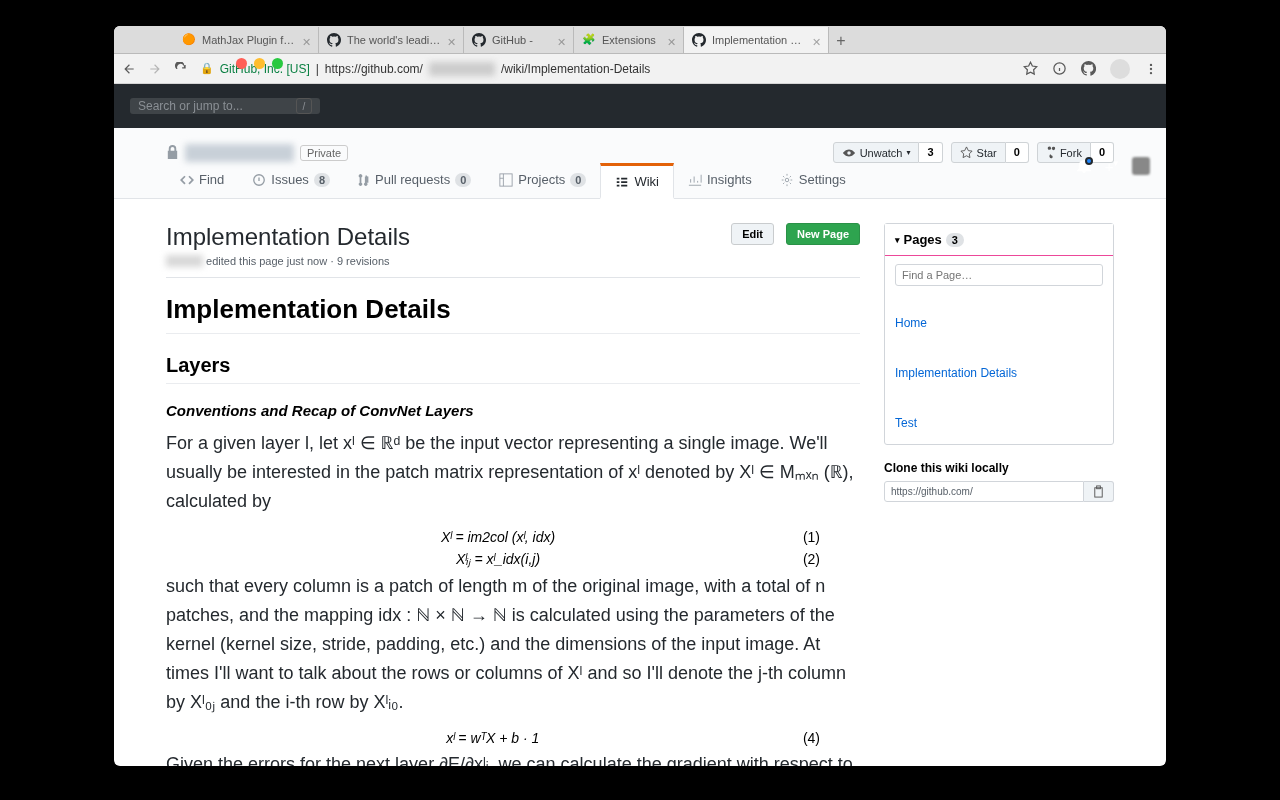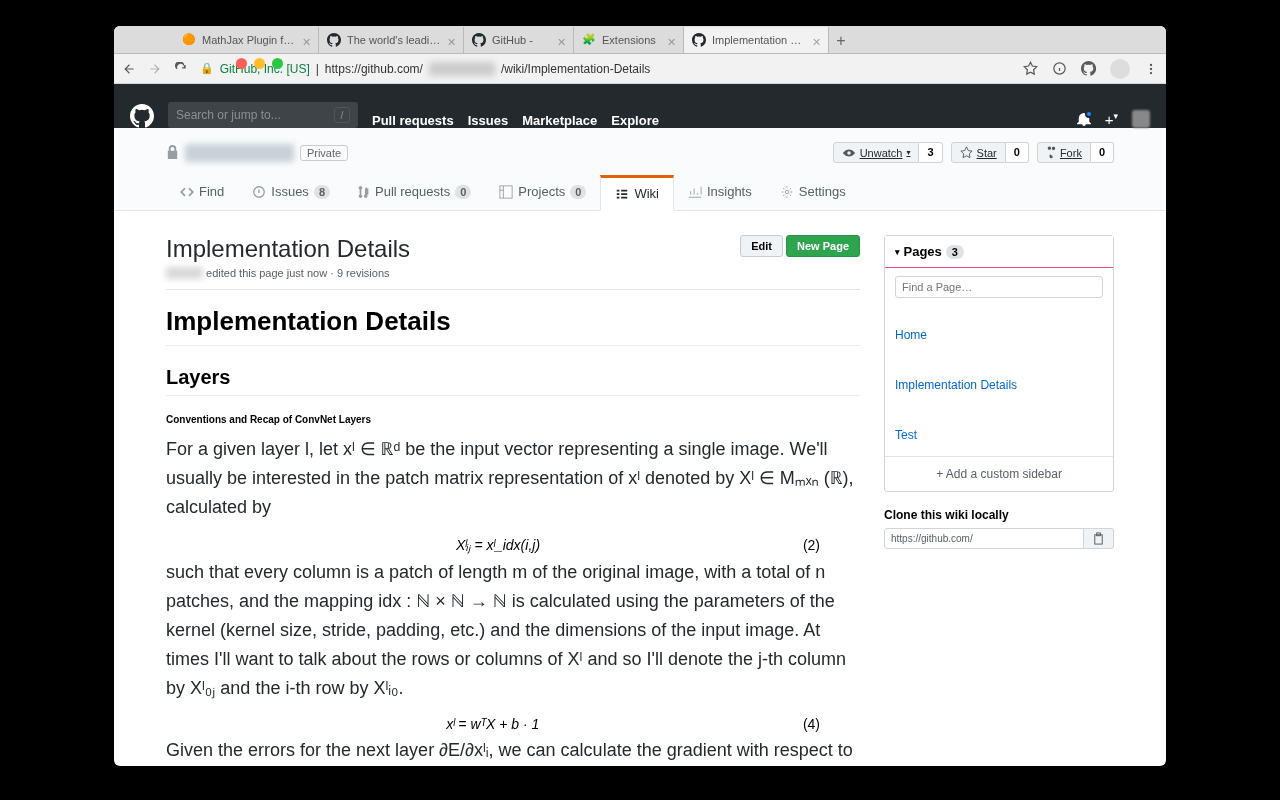--- a/index.html
+++ b/index.html
@@ -23,67 +23,67 @@
 .navbtns { display: flex; gap: 12px; align-items: center; }
 .navbtn { color: #5a5a5a; display: flex; }
 .url { flex: 1; font-size: 12px; color: #333; display: flex; align-items: center; gap: 6px; }
 .url .lock { color: #0b8043; font-size: 11px; }
 .url .domain { color: #0b8043; }
 .addr-right { display: flex; gap: 14px; align-items: center; color: #5a5a5a; }
 .addr-right .ico { display: flex; }
 .avatar-sm { width: 20px; height: 20px; border-radius: 50%; background: #ddd; }
 
 
-.gh-header { height: 44px; background: #24292e; display: flex; align-items: flex-end; padding: 0 16px; gap: 14px; color: #fff; font-size: 13px; }
+.gh-header { height: 44px; background: #24292e; display: flex; align-items: flex-start; padding: 0 16px; gap: 14px; color: #fff; font-size: 13px; flex-direction: column; }
 .gh-logo { width: 24px; height: 24px; fill: #fff; }
 .gh-search { background: #3f4448; border-radius: 3px; height: 26px; width: 190px; display: flex; align-items: center; padding: 0 8px; font-size: 12px; color: #8a8f94; justify-content: space-between; }
 .gh-search .slash { border: 1px solid #555; border-radius: 3px; width: 16px; height: 16px; display: flex; align-items: center; justify-content: center; font-size: 10px; }
 .gh-nav { display: flex; gap: 14px; font-weight: 600; font-size: 13px; }
 .gh-nav span { color: #fff; }
 .gh-right { margin-left: auto; display: flex; gap: 14px; align-items: center; }
 .gh-right .ico { position: relative; display: flex; }
 .gh-right .bell-dot { position: absolute; top: -2px; right: -2px; width: 8px; height: 8px; background: #2188ff; border: 2px solid #24292e; border-radius: 50%; }
 .gh-avatar { width: 18px; height: 18px; background: #888; border-radius: 3px; filter: blur(1px); }
 
 
 .repohead { padding: 14px 0 0; border-bottom: 1px solid #e1e4e8; background: #fafbfc; }
 .container { max-width: 980px; margin: 0 auto; padding: 0 16px; }
-.repo-title-row { display: flex; align-items: center; justify-content: space-between; margin-bottom: 12px; }
+.repo-title-row { display: flex; align-items: center; justify-content: space-between; }
 .repo-title { display: flex; align-items: center; gap: 6px; font-size: 16px; color: #586069; }
 .repo-title .blur-name { filter: blur(3px); background: #c8d0d8; color: #c8d0d8; border-radius: 2px; padding: 0 2px; }
 .repo-label { font-size: 11px; border: 1px solid #ccc; border-radius: 3px; padding: 1px 6px; color: #666; }
 .repo-actions { display: flex; gap: 8px; }
 .btngrp { display: flex; font-size: 11px; }
 .btn { background: #eff3f6; border: 1px solid #cfd3d6; padding: 3px 8px; display: flex; align-items: center; gap: 4px; color: #24292e; }
-.btn:first-child { border-radius: 3px 0 0 3px; text-decoration: underline; }
+.btn:first-child { border-radius: 3px 0 0 3px; }
 .count { background: #fff; border: 1px solid #cfd3d6; border-left: none; padding: 3px 8px; border-radius: 0 3px 3px 0; font-weight: 600; }
 
 
 .repotabs { display: flex; gap: 0; font-size: 13px; }
 .repotab { padding: 8px 14px; color: #586069; display: flex; align-items: center; gap: 5px; border-bottom: 2px solid transparent; }
 .repotab.active { border-top: 3px solid #e36209; background: #fff; border-left: 1px solid #e1e4e8; border-right: 1px solid #e1e4e8; margin-bottom: -1px; color: #24292e; }
 .repotab .counter { background: #dfe2e5; border-radius: 8px; padding: 1px 5px; font-size: 11px; font-weight: 600; }
 
 
 .content { flex: 1; overflow: auto; }
 .page-container { max-width: 980px; margin: 0 auto; padding: 24px 16px; display: flex; gap: 24px; }
 .main { flex: 1; min-width: 0; }
 .sidebar { width: 230px; flex-shrink: 0; }
 
 .wiki-header { display: flex; justify-content: space-between; align-items: flex-start; margin-bottom: 4px; }
 .wiki-title { font-size: 24px; font-weight: 400; color: #24292e; }
-.wiki-actions { display: flex; gap: 3px; align-items: center; }
+.wiki-actions { display: flex; gap: 12px; align-items: center; }
 .btn-sm { font-size: 11px; padding: 4px 10px; border-radius: 3px; border: 1px solid #c9ccce; background: #eff3f6; font-weight: 600; }
 .btn-green { background: #2ea44f; color: #fff; border-color: #2a9147; }
 .wiki-meta { font-size: 11px; color: #586069; margin-bottom: 12px; border-bottom: 1px solid #e1e4e8; padding-bottom: 10px; }
 .wiki-meta .blur-author { filter: blur(3px); background: #d8d8d8; color: #d8d8d8; padding: 0 2px; }
 
 .wiki-body h1 { font-size: 26px; font-weight: 600; margin: 16px 0 12px; padding-bottom: 8px; border-bottom: 1px solid #eaecef; }
 .wiki-body h2 { font-size: 20px; font-weight: 600; margin: 20px 0 12px; padding-bottom: 6px; border-bottom: 1px solid #eaecef; }
-.wiki-body h3 { font-size: 10px; font-weight: 600; margin: 18px 0 10px; }
+.wiki-body h3 { font-size: 15px; font-weight: 600; margin: 18px 0 10px; font-style: italic; }
 .wiki-body p { font-size: 18px; line-height: 1.6; color: #24292e; margin-bottom: 14px; }
 .math-block { font-family: 'Times New Roman', serif; font-size: 14px; display: flex; justify-content: space-between; align-items: center; margin: 4px 40px; }
 .math-block .eq { flex: 1; text-align: center; font-style: italic; }
 .math-block .eqnum { width: 30px; text-align: right; }
 
 
 .side-box { border: 1px solid #d1d5da; border-radius: 3px; margin-bottom: 16px; }
 .side-head { padding: 8px 10px; font-size: 13px; font-weight: 600; display: flex; align-items: center; gap: 4px; background: #fff; }
 .side-head .counter { background: #dfe2e5; border-radius: 8px; padding: 1px 6px; font-size: 11px; }
 .side-body { padding: 8px 10px; border-top: 1px solid #ec4899; }
@@ -334,20 +334,24 @@
         </div>
         <div class="wiki-meta">
           <span class="blur-author">xxxxxx</span><span> edited this page just now · </span><span>9 revisions</span>
         </div>
         <div class="wiki-body">
           <h1>Implementation Details</h1>
           <h2>Layers</h2>
           <h3>Conventions and Recap of ConvNet Layers</h3>
           <p>For a given layer l, let xˡ ∈ ℝᵈ be the input vector representing a single image. We'll usually be interested in the patch matrix representation of xˡ denoted by Xˡ ∈ Mₘₓₙ (ℝ), calculated by</p>
           <div class="math-block">
+              <span class="eq">Xˡ = im2col (xˡ, idx)</span>
+              <span class="eqnum">(1)</span>
+            </div>
+          <div class="math-block">
               <span class="eq">Xˡᵢⱼ = xˡ_idx(i,j)</span>
               <span class="eqnum">(2)</span>
             </div>
           <p>such that every column is a patch of length m of the original image, with a total of n patches, and the mapping idx : ℕ × ℕ → ℕ is calculated using the parameters of the kernel (kernel size, stride, padding, etc.) and the dimensions of the input image. At times I'll want to talk about the rows or columns of Xˡ and so I'll denote the j-th column by Xˡ₀ⱼ and the i-th row by Xˡᵢ₀.</p>
           <div class="math-block">
               <span class="eq">xˡ = wᵀX + b · 1⃗</span>
               <span class="eqnum">(4)</span>
             </div>
           <p>Given the errors for the next layer ∂E/∂xˡᵢ, we can calculate the gradient with respect to w using the chain rule (backward step) (I use the Jₓ (f) notation to represent the Jacobian matrix of f with respect to the matrix/vector x):</p>
 
@@ -360,23 +364,20 @@
             <span style="font-size:9px">▾</span>
             <span>Pages</span>
             <span class="counter">3</span>
           </div>
           <div class="side-body">
             <input type="text" placeholder="Find a Page…" style="">
             <a class="side-link">Home</a>
             <a class="side-link">Implementation Details</a>
             <a class="side-link">Test</a>
           </div>
-          <div class="side-foot">
-            <span>+ </span><span>Add a custom sidebar</span>
-          </div>
         </div>
         <div class="clone-label">Clone this wiki locally</div>
         <div class="clone-box">
           <input readonly="" value="https://github.com/" style="">
           <div class="clone-btn">
             <svg width="13" height="13" viewBox="0 0 14 14">
                 <rect x="3" y="3" width="8" height="10" fill="none" stroke="#555"></rect>
                 <rect x="5" y="1" width="4" height="3" fill="none" stroke="#555"></rect>
               </svg>
           </div>

